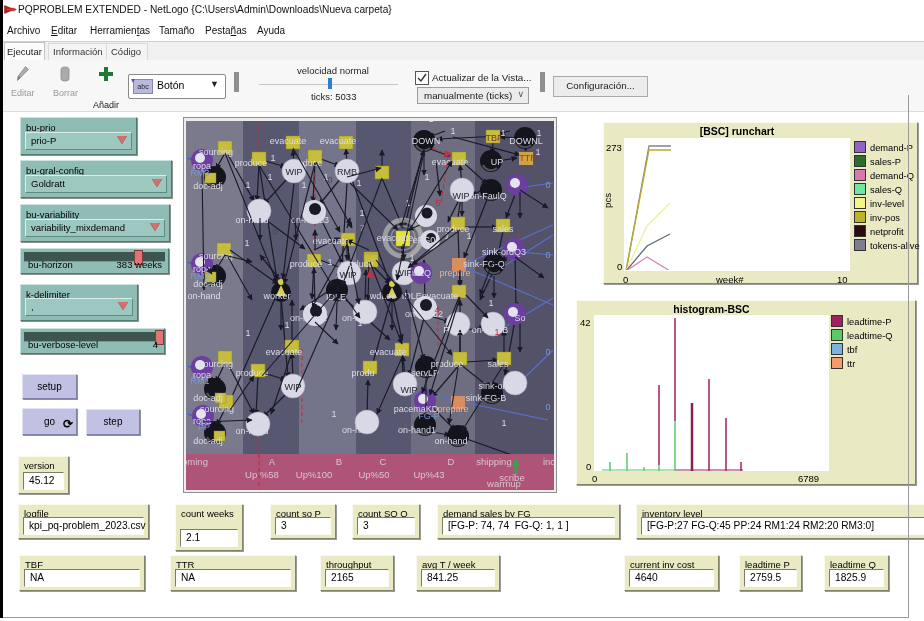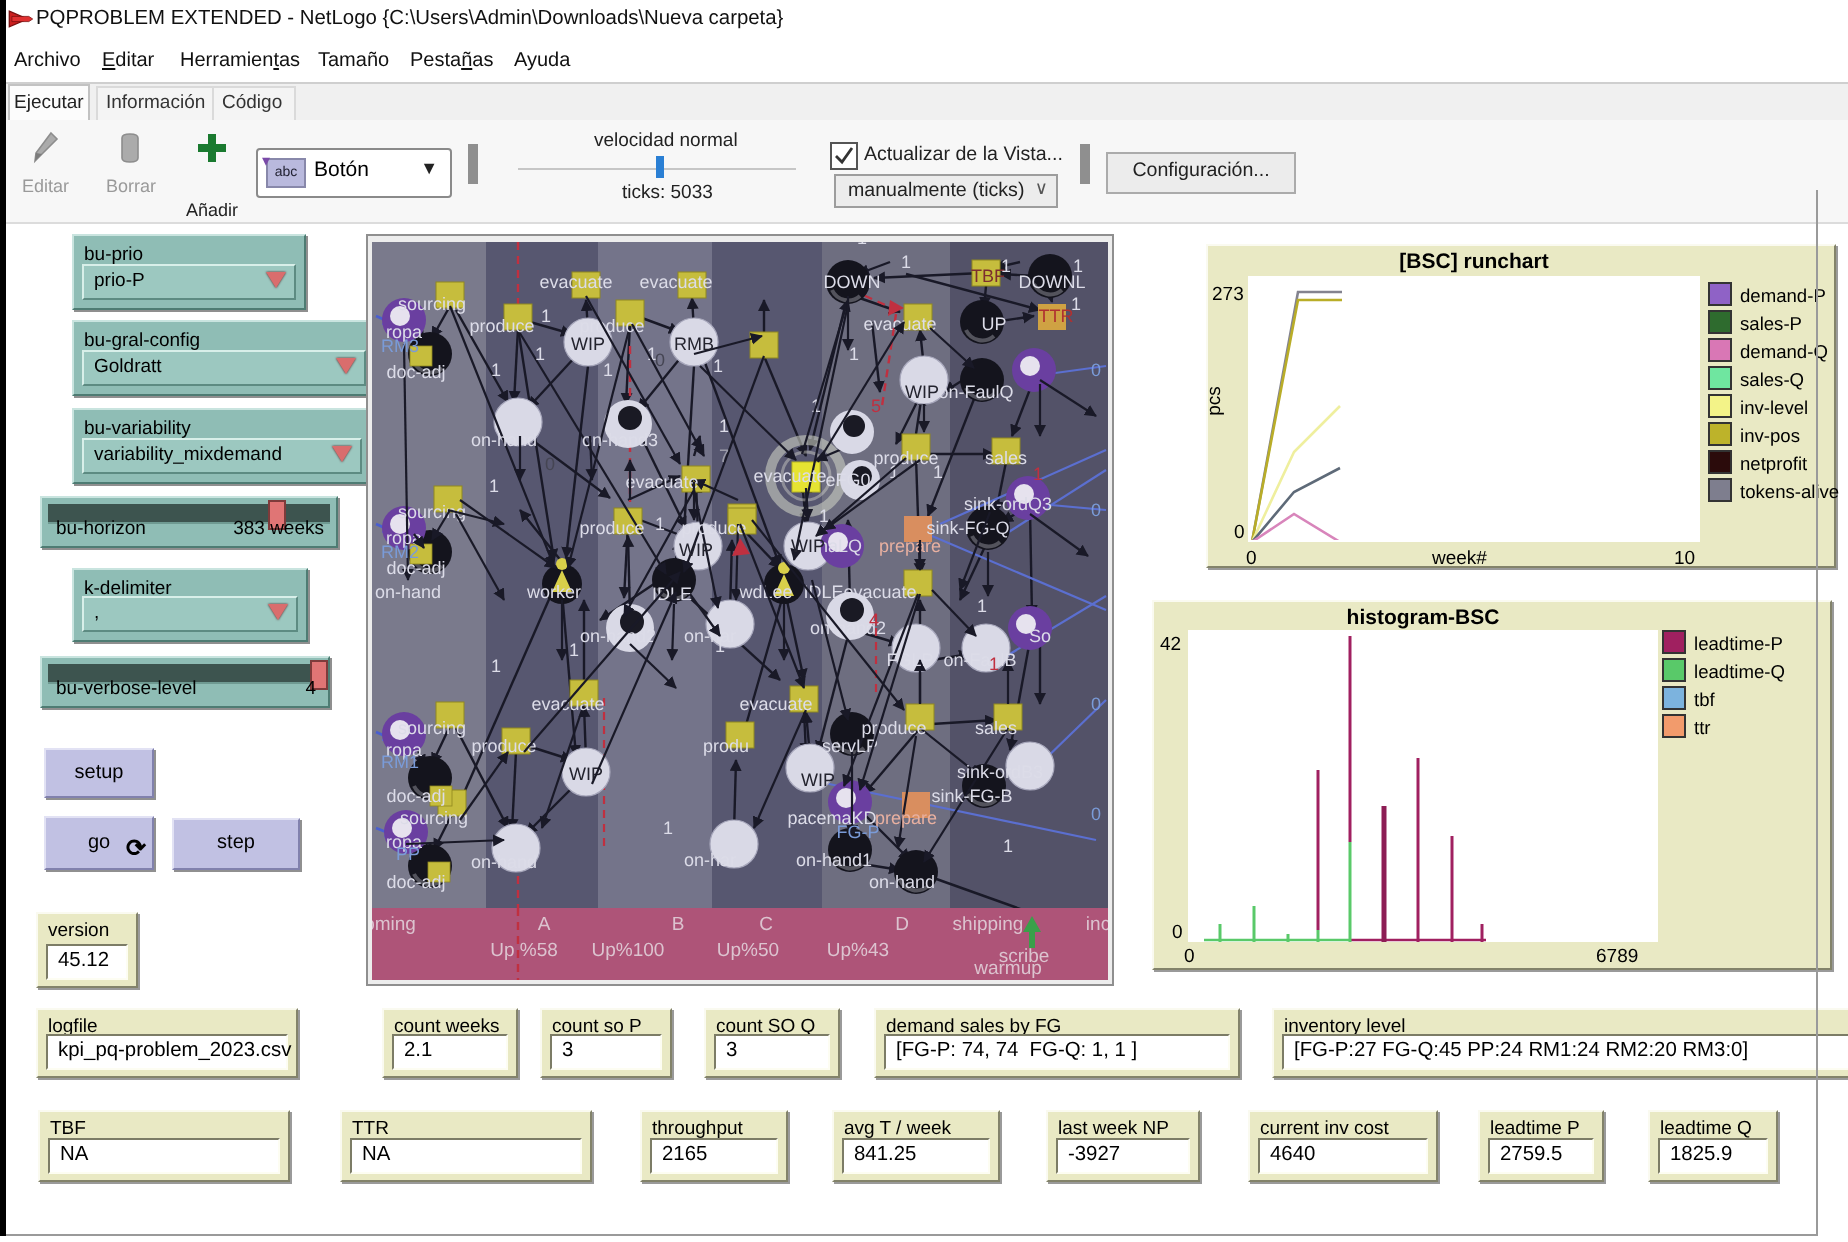--- a/index.html
+++ b/index.html
@@ -14,21 +14,21 @@
 #title{left:18px;top:4px;font-size:10.2px;color:#111;}
 #menubar{left:3px;top:20px;width:921px;height:21px;background:#fff;border-bottom:1px solid #cfcfcf;}
 .menuitem{top:25px;font-size:10px;color:#111;}
 #tabrow{left:3px;top:42px;width:921px;height:18px;background:#f0f0f0;}
 #tabactive{left:4px;top:42px;width:41px;height:18px;background:#fcfcfc;border:1px solid #c2c2c2;border-bottom:none;box-sizing:border-box;}
 .tabtxt{top:46px;font-size:9.5px;color:#222;}
 #toolbar{left:3px;top:60px;width:921px;height:51px;background:#f7f7f7;border-bottom:1px solid #dcdcdc;}
 .toollabel{font-size:9px;color:#9a9a9a;}
 .toollabel2{font-size:9px;color:#222;margin-top:12px;}
 
-.chooser{background:#8fbdb5;border:1px solid;border-color:#c9e4df #4e7c73 #4e7c73 #c9e4df;box-shadow:1px 1px 0 #8f8f8f;box-sizing:border-box;margin-left:16px;}
+.chooser{background:#8fbdb5;border:1px solid;border-color:#c9e4df #4e7c73 #4e7c73 #c9e4df;box-shadow:1px 1px 0 #8f8f8f;box-sizing:border-box;}
 .chlabel{position:absolute;left:5px;top:4px;font-size:9.5px;color:#000;}
 .chinner{position:absolute;left:4px;right:4px;bottom:4px;height:16px;background:#9cc8c0;border:1px solid;border-color:#d8efe9 #5d8b82 #5d8b82 #d8efe9;}
 .chval{position:absolute;left:5px;top:2px;font-size:9.5px;color:#000;}
 .chtri{position:absolute;right:4px;top:3px;width:0;height:0;border-left:5px solid transparent;border-right:5px solid transparent;border-top:8.5px solid #d96d6d;filter:drop-shadow(0 0 0.6px #4a1a1a);}
 .slider{background:#8fbdb5;border:1px solid;border-color:#c9e4df #4e7c73 #4e7c73 #c9e4df;box-shadow:1px 1px 0 #8f8f8f;box-sizing:border-box;}
 .sgroove{position:absolute;left:3px;right:3px;top:3px;height:9px;background:#3d544f;border-bottom:1px solid #6f9a92;}
 .shandle{position:absolute;top:1px;width:7px;height:13px;background:#e07575;border:1px solid #7e3b3b;}
 .slabel{position:absolute;left:7px;bottom:3px;font-size:9.5px;color:#000;}
 .sval{position:absolute;right:6px;bottom:3px;font-size:9.5px;color:#000;}
 
@@ -142,21 +142,21 @@
       </div>
   </div>
   <div class="abs slider" style="left:20px;top:328px;width:145px;height:26px;">
     <div class="sgroove"></div>
       <div class="shandle" style="left:134px;"></div>
     <div class="slabel">bu-verbose-level</div>
       <div class="sval">4</div>
   </div>
   <div class="abs nbtn" style="left:22px;top:374px;width:55px;height:25px;line-height:23px;">setup</div>
   <div class="abs nbtn" style="left:22px;top:408px;width:55px;height:27px;line-height:25px;">go<span style="position:absolute;right:3px;bottom:-3px;font-size:12px;font-weight:bold;">⟳</span></div>
-  <div class="abs nbtn" style="left:86px;top:409px;width:64px;height:26px;line-height:24px;">step</div>
+  <div class="abs nbtn" style="left:86px;top:409px;width:54px;height:26px;line-height:24px;">step</div>
   <div class="abs mon" style="left:18px;top:456px;width:51px;height:38px;">
     <div class="mlabel">version</div>
     <div class="mval">
         <div class="mvtxt">45.12</div>
       </div>
   </div>
 
   <div class="abs" id="viewbox" style="left:183px;top:117px;width:374px;height:376px;background:#ededed;border:1px solid #8f8f8f;box-sizing:border-box;"></div>
 <svg class="abs" style="left:186px;top:121px" width="368" height="369" viewBox="0 0 368 369">
 <rect x="0" y="0" width="57" height="369" fill="#7a7a8c"></rect>
@@ -636,21 +636,21 @@
     <div class="plegitem" style="left:254px;top:42px;"><span class="plegsw" style="background:#7cb3de"></span>tbf</div>
     <div class="plegitem" style="left:254px;top:56px;"><span class="plegsw" style="background:#f29b6c"></span>ttr</div>
   </div>
 
   <div class="abs mon" style="left:18px;top:504px;width:131px;height:35px;">
     <div class="mlabel">logfile</div>
       <div class="mval">
         <div class="mvtxt">kpi_pq-problem_2023.csv</div>
       </div>
   </div>
-  <div class="abs mon" style="left:191px;top:504px;width:68px;height:35px;">
+  <div class="abs mon" style="left:175px;top:504px;width:68px;height:47px;">
     <div class="mlabel">count weeks</div>
       <div class="mval">
         <div class="mvtxt">2.1</div>
       </div>
   </div>
   <div class="abs mon" style="left:270px;top:504px;width:66px;height:35px;">
     <div class="mlabel">count so P</div>
       <div class="mval">
         <div class="mvtxt">3</div>
       </div>
@@ -689,26 +689,20 @@
   <div class="abs mon" style="left:320px;top:555px;width:74px;height:36px;">
     <div class="mlabel">throughput</div>
       <div class="mval">
         <div class="mvtxt">2165</div>
       </div>
   </div>
   <div class="abs mon" style="left:416px;top:555px;width:84px;height:36px;">
     <div class="mlabel">avg T / week</div>
       <div class="mval">
         <div class="mvtxt">841.25</div>
-      </div>
-  </div>
-  <div class="abs mon" style="left:523px;top:555px;width:77px;height:36px;">
-    <div class="mlabel">last week NP</div>
-      <div class="mval">
-        <div class="mvtxt">-3927</div>
       </div>
   </div>
   <div class="abs mon" style="left:624px;top:555px;width:95px;height:36px;padding-left:39px;">
     <div class="mlabel">current inv cost</div>
       <div class="mval">
         <div class="mvtxt">4640</div>
       </div>
   </div>
   <div class="abs mon" style="left:739px;top:555px;width:63px;height:36px;">
     <div class="mlabel">leadtime P</div>

